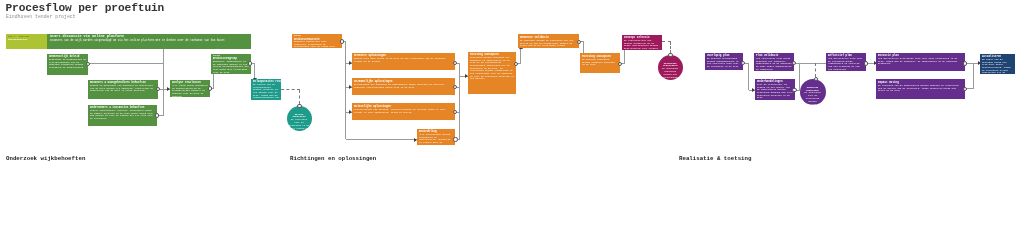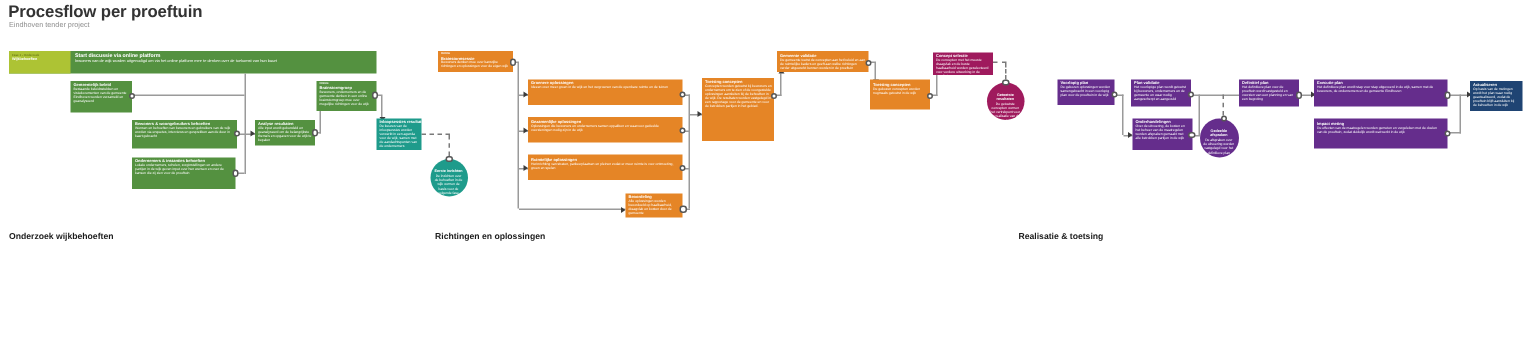--- a/index.html
+++ b/index.html
@@ -1,17 +1,17 @@
 <!DOCTYPE html>
 <html><head>
 <meta charset="utf-8">
 <style>
   html,body{margin:0;padding:0;background:#ffffff;width:1024px;height:167px;overflow:hidden;}
   body{font-family:"Liberation Sans",sans-serif;}
-  #canvas{position:relative;width:1024px;height:167px;background:#fff;}
+  #canvas{position:relative;width:1024px;height:167px;background:#fff;font-family:Liberation Mono, monospace;}
   .title{position:absolute;left:5.5px;top:2px;font-size:11.2px;font-weight:700;color:#333;letter-spacing:-0.1px;white-space:nowrap;}
   .subtitle{position:absolute;left:6px;top:13.6px;font-size:9.3px;color:#8f8f8f;transform:scale(0.52);transform-origin:0 0;white-space:nowrap;}
   .phase{position:absolute;top:155px;font-size:11.5px;font-weight:700;color:#1b1b1b;transform:scale(0.5);transform-origin:0 0;white-space:nowrap;}
   .node{position:absolute;box-sizing:border-box;color:#fff;overflow:hidden;padding:1.4px 2px 0 2px;}
   .node .k{display:block;font-size:6.6px;font-weight:700;line-height:1.0;transform:scale(0.30);transform-origin:0 0;white-space:nowrap;height:2.5px;opacity:.95;}
   .node .t{display:block;font-size:8.9px;font-weight:700;line-height:1.0;transform:scale(0.30);transform-origin:0 0;white-space:nowrap;height:2.9px;}
   .node .d{display:block;font-size:7.6px;line-height:1.18;transform:scale(0.30);transform-origin:0 0;opacity:1;}
   .circ{position:absolute;border-radius:50%;color:#fff;box-sizing:border-box;}
   .circ .inner{transform:scale(0.30);transform-origin:0 0;text-align:center;}
   .circ .t{display:block;font-size:8.1px;font-weight:700;line-height:1.15;}

